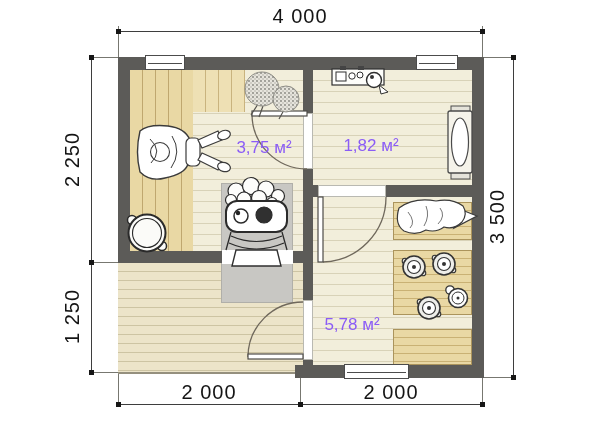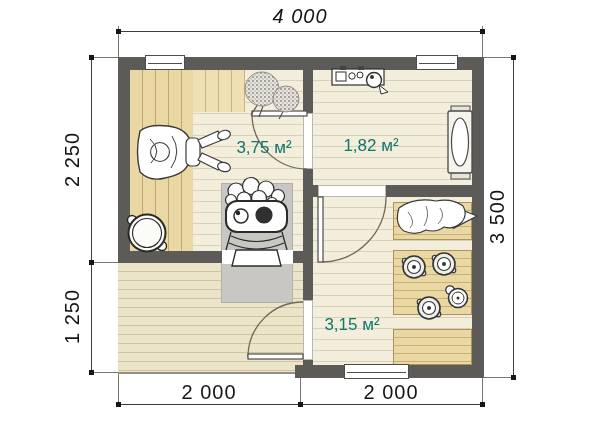--- a/index.html
+++ b/index.html
@@ -21,21 +21,21 @@
   .pad{position:absolute;background:#c8c7c3;border:1px solid #b0afa9;box-sizing:border-box;}
   .window{position:absolute;background:#ffffff;border:1px solid #4c4c4c;box-sizing:border-box;}
   .window i{position:absolute;left:2px;right:2px;top:55%;height:1px;background:#4c4c4c;}
   .threshold{position:absolute;background:#ffffff;border:1px solid #b9b9b2;box-sizing:border-box;}
   .dimline{position:absolute;background:#3e3e3e;}
   .ext{position:absolute;background:#777770;}
   .dot{position:absolute;width:5px;height:5px;background:#161616;margin-left:-2px;margin-top:-2px;}
   .dimlabel{position:absolute;font-size:20px;color:#141414;letter-spacing:1px;
             text-align:center;white-space:nowrap;}
   .vlabel{transform:rotate(-90deg);transform-origin:center center;}
-  .roomlabel{position:absolute;font-size:17px;font-weight:500;color:#0f766e;white-space:nowrap;
+  .roomlabel{position:absolute;font-size:17px;font-weight:500;color:#8b5cf6;white-space:nowrap;
              transform:translate(-50%,-50%);z-index:30;}
   svg.overlay{position:absolute;left:0;top:0;z-index:20;pointer-events:none;}
 </style>
 </head>
 <body>
 
 <div id="plan">
 
   <div class="floor" style="left:130px;top:70px;width:173px;height:181px;"></div>
   <div class="floor" style="left:313px;top:70px;width:159px;height:115px;"></div>
@@ -75,21 +75,21 @@
     </div>
   <div class="window" style="left:344px;top:364px;width:65px;height:15px;">
       <i></i>
     </div>
 
   <div class="dimline" style="left:118px;top:31px;width:364px;height:1px;"></div>
   <div class="ext" style="left:118px;top:26px;width:1px;height:31px;"></div>
   <div class="ext" style="left:482px;top:26px;width:1px;height:31px;"></div>
   <div class="dot" style="left:118px;top:31px;"></div>
   <div class="dot" style="left:482px;top:31px;"></div>
-  <div class="dimlabel" style="left:240px;top:5px;width:120px;font-style:italic;">4 000</div>
+  <div class="dimlabel" style="left:240px;top:5px;width:120px;">4 000</div>
 
   <div class="dimline" style="left:91px;top:57px;width:1px;height:315px;"></div>
   <div class="ext" style="left:91px;top:57px;width:27px;height:1px;"></div>
   <div class="ext" style="left:91px;top:262px;width:27px;height:1px;"></div>
   <div class="ext" style="left:91px;top:372px;width:27px;height:1px;"></div>
   <div class="dot" style="left:91px;top:57px;"></div>
   <div class="dot" style="left:91px;top:262px;"></div>
   <div class="dot" style="left:91px;top:372px;"></div>
   <div class="dimlabel vlabel" style="left:22px;top:148px;width:100px;">2 250</div>
   <div class="dimlabel vlabel" style="left:22px;top:305px;width:100px;">1 250</div>
@@ -227,15 +227,15 @@
     <g stroke="#333333" fill="#ffffff">
       <circle cx="450" cy="290" r="4.2" stroke-width="1.3"></circle>
       <circle cx="458" cy="298" r="9.5" stroke-width="1.6"></circle>
       <circle cx="458" cy="298" r="6" stroke-width="1"></circle>
       <circle cx="458" cy="298" r="1.5" fill="#333333" stroke="none"></circle>
     </g>
   </svg>
 
   <div class="roomlabel" style="left:264px;top:148px;">3,75 м²</div>
   <div class="roomlabel" style="left:371px;top:146px;">1,82 м²</div>
-  <div class="roomlabel" style="left:352px;top:325px;">3,15 м²</div>
+  <div class="roomlabel" style="left:352px;top:325px;">5,78 м²</div>
 
 </div>
 
 </body></html>

